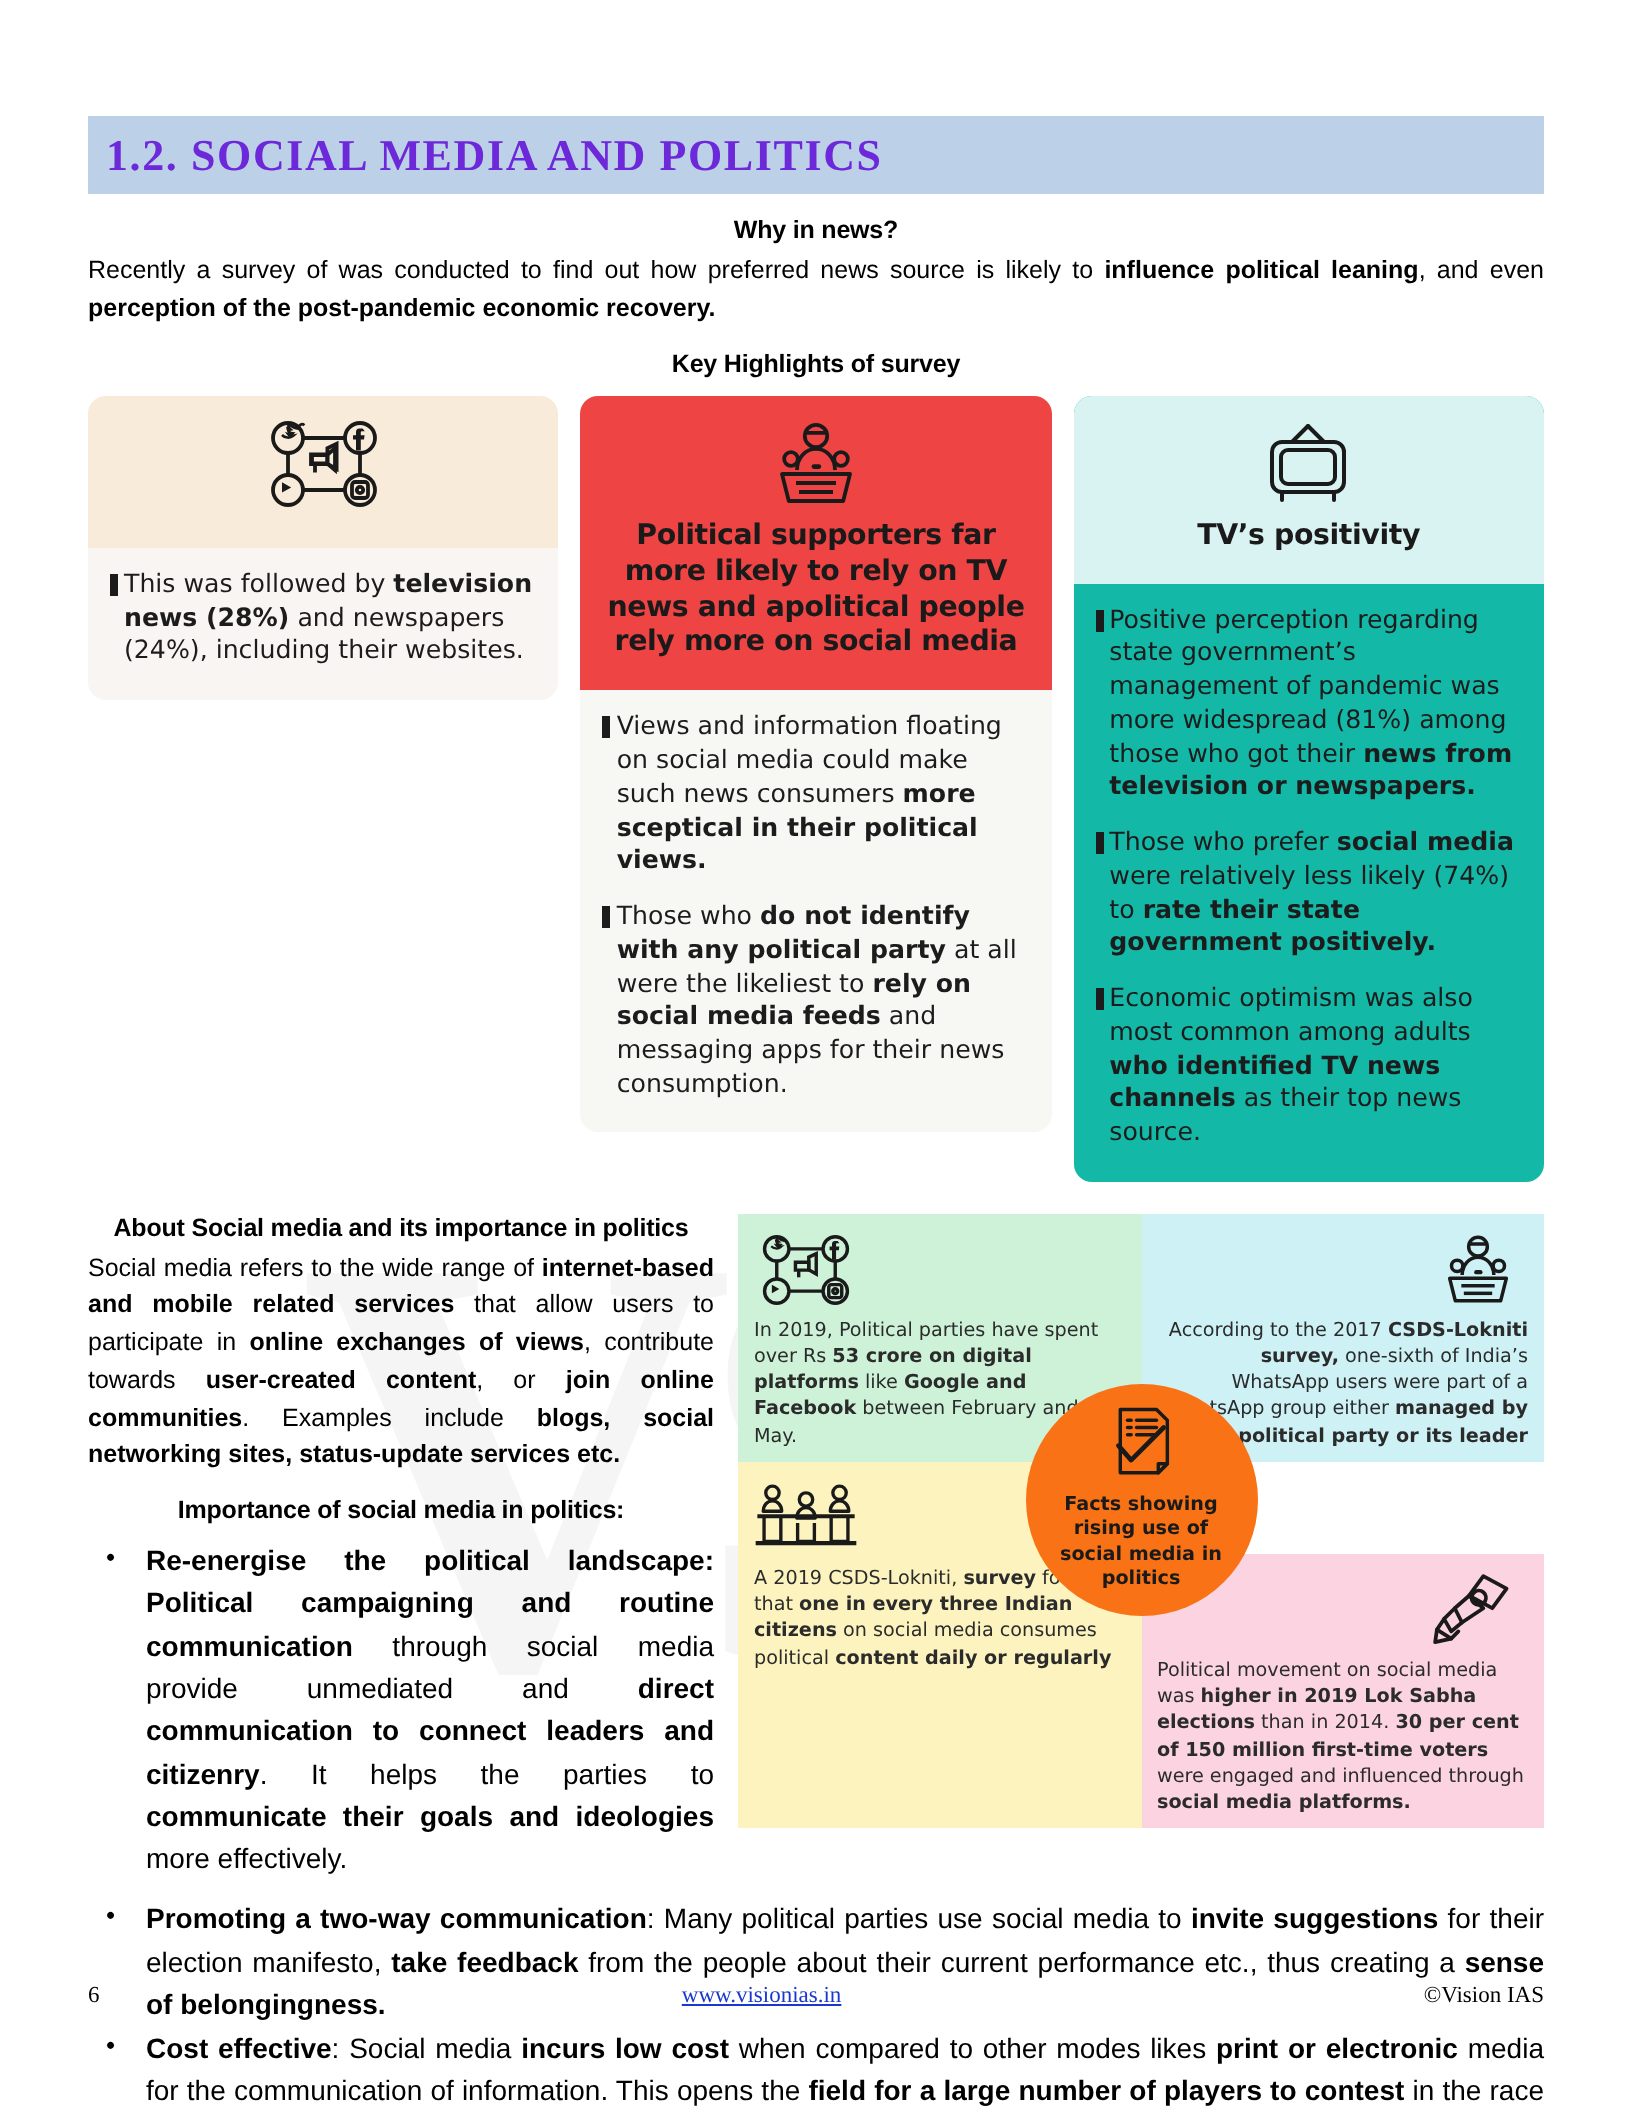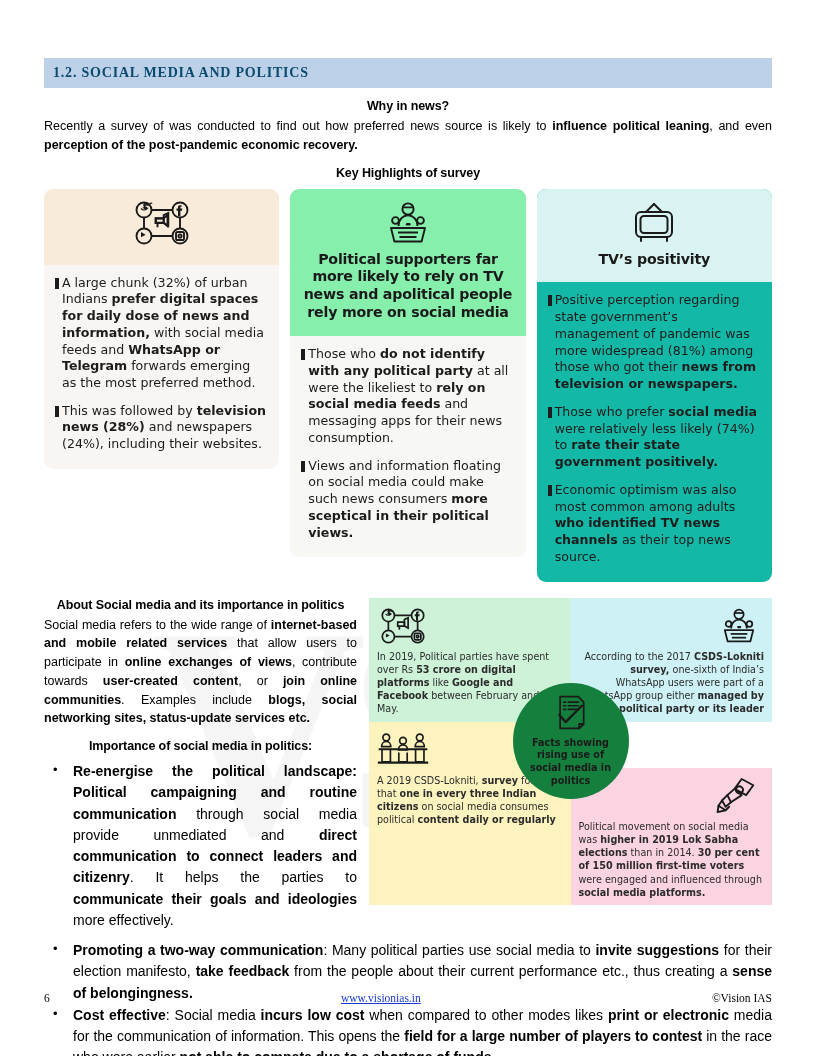--- a/index.html
+++ b/index.html
@@ -27,23 +27,23 @@
   
   .section-band {
     background: #bcd0e8;
     padding: 7px 10px 7px 9px;
     box-sizing: border-box;
     width: 100%;
   }
   .section-band .title {
     font-family: "Liberation Serif", serif;
     font-weight: bold;
-    font-size: 14px;
+    font-size: 22px;
     letter-spacing: 0.8px;
-    color: #0c4a6e;
+    color: #6d28d9;
     line-height: 1.15;
   }
 
   
   .h-sub {
     font-weight: bold;
     font-size: 12.5px;
     margin: 11px 0 4px 0;
     letter-spacing: -0.1px;
     text-align: center;
@@ -144,21 +144,21 @@
   .q2 .q-icon, .q4 .q-icon { justify-content: flex-end; }
   .q-txt { margin-top: 2px; }
   .center-circle {
     position: absolute;
     left: 50%;
     top: 50%;
     transform: translate(-50%, -50%);
     width: 116px;
     height: 116px;
     border-radius: 50%;
-    background: #15803d;
+    background: #f97316;
     display: flex;
     flex-direction: column;
     align-items: center;
     justify-content: center;
     text-align: center;
     z-index: 5;
   }
   .center-circle .cc-icon { margin-bottom: 2px; }
   .center-circle .cc-txt {
     font-weight: bold;
@@ -269,56 +269,52 @@
                 <path d="M25.5 17.2h8.2v4.9h-8.2z"></path>
                 <path d="M33.7 14.1l4.6 -2.2v12.6l-4.6 -2.6z"></path>
                 <path d="M27.5 22.1v4.2"></path>
               </g>
             </svg>
           </div>
         </div>
         <div class="card-body">
           <div class="cbul">
             <div class="sq"></div>
-            <div class="tx">A large chunk (32%) of urban Indians <b>prefer digital spaces for daily dose of news and information,</b> with social media feeds and <b>WhatsApp or Telegram</b> forwards emerging as the most preferred method.</div>
-          </div>
-          <div class="cbul">
-            <div class="sq"></div>
             <div class="tx">This was followed by <b>television news (28%)</b> and newspapers (24%), including their websites.</div>
           </div>
         </div>
       </div>
 
       <div class="card c2">
-        <div class="card-head" style="background:#86efac;">
+        <div class="card-head" style="background:#ef4444;">
           <div class="icon">
             <svg width="60" height="44" viewBox="0 0 60 44">
               <g fill="none" stroke="#1a1a1a" stroke-width="1.9" stroke-linejoin="round">
                 <circle cx="30" cy="8" r="5.6"></circle>
                 <path d="M24.7 6.4h10.6"></path>
                 <path d="M20.5 25c0-6 4.2-10.6 9.5-10.6S39.5 19 39.5 25"></path>
                 <circle cx="17.5" cy="19.5" r="3.4"></circle>
                 <circle cx="42.5" cy="19.5" r="3.4"></circle>
                 <path d="M13 27h34l-3.4 13.5H16.4z"></path>
                 <path d="M20 31.5h20"></path>
                 <path d="M21.5 36h17"></path>
                 <path d="M29 23.3h2.4" stroke-width="2.4" stroke-linecap="round"></path>
               </g>
             </svg>
           </div>
           <div class="hl">Political supporters far more likely to rely on TV news and apolitical people rely more on social media</div>
         </div>
         <div class="card-body">
           <div class="cbul">
             <div class="sq"></div>
+            <div class="tx">Views and information floating on social media could make such news consumers <b>more sceptical in their political views.</b></div>
+          </div>
+          <div class="cbul">
+            <div class="sq"></div>
             <div class="tx">Those who <b>do not identify with any political party</b> at all were the likeliest to <b>rely on social media feeds</b> and messaging apps for their news consumption.</div>
-          </div>
-          <div class="cbul">
-            <div class="sq"></div>
-            <div class="tx">Views and information floating on social media could make such news consumers <b>more sceptical in their political views.</b></div>
           </div>
         </div>
       </div>
 
       <div class="card c3">
         <div class="card-head" style="background:#d8f3f2;">
           <div class="icon">
             <svg width="62" height="44" viewBox="0 0 62 44">
               <g fill="none" stroke="#1a1a1a" stroke-width="2" stroke-linecap="round">
                 <path d="M23 11 L31 3"></path>

